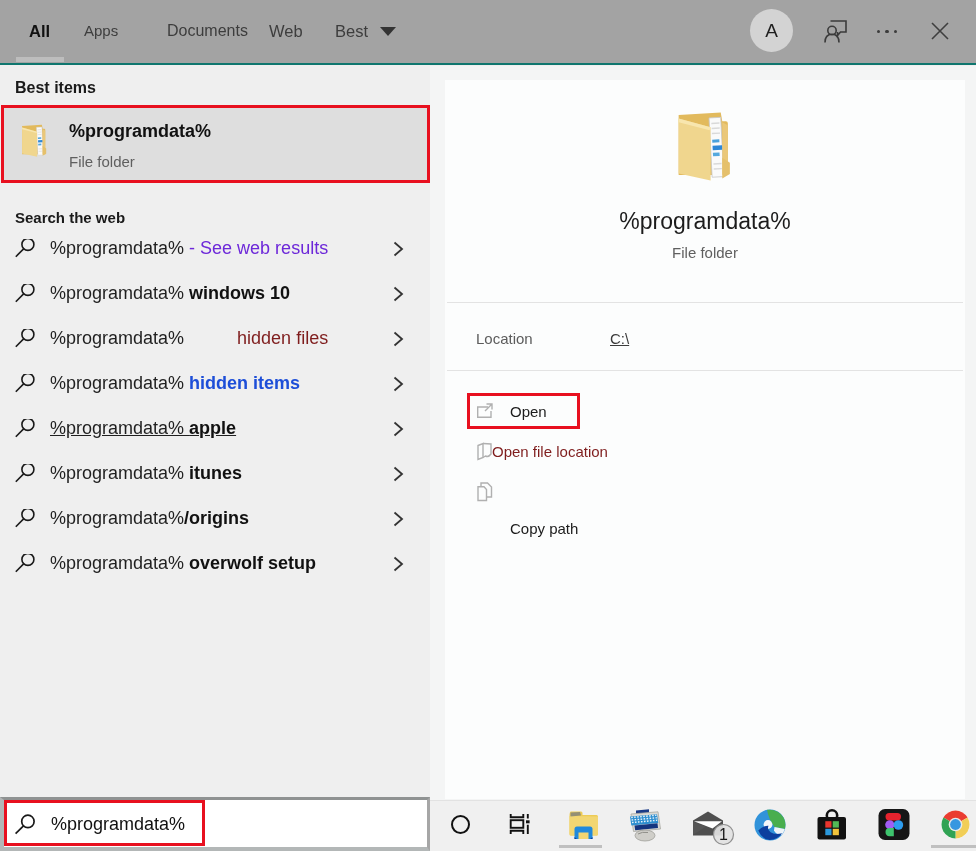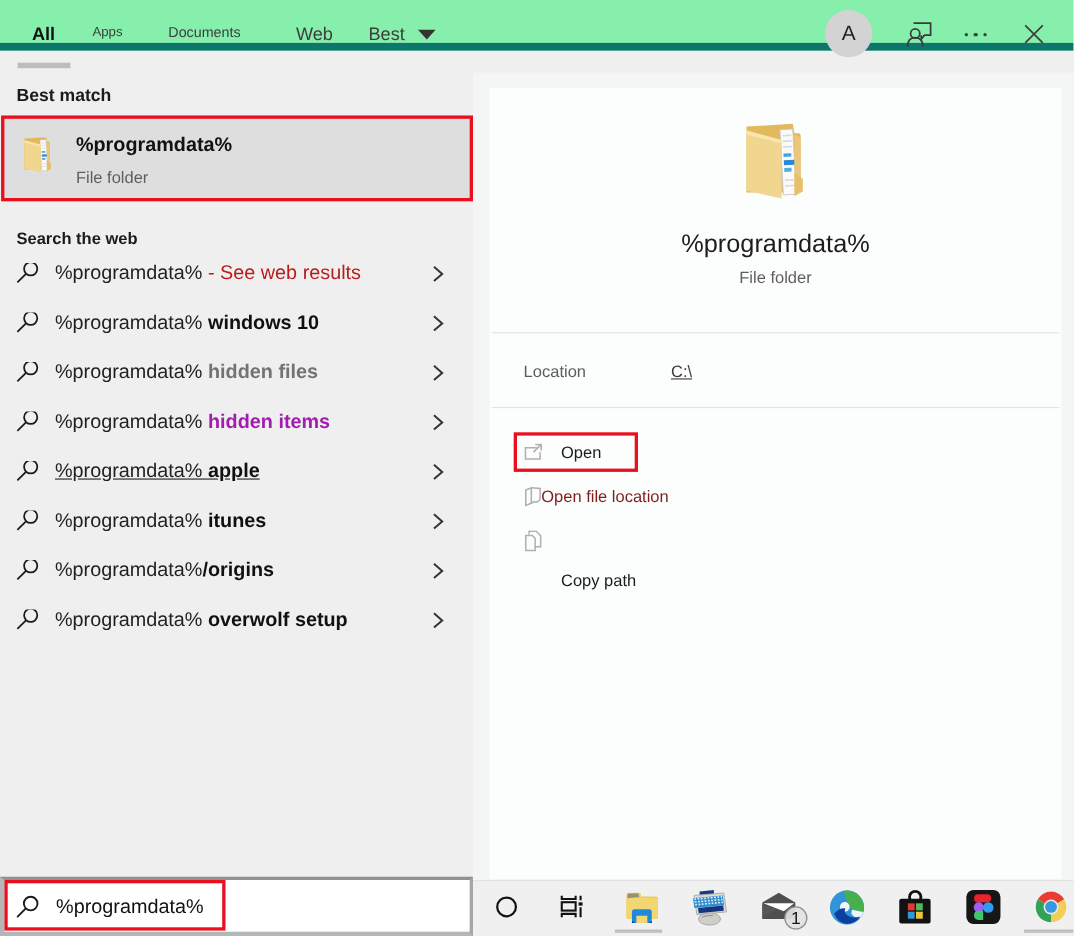--- a/index.html
+++ b/index.html
@@ -3,25 +3,25 @@
 <meta charset="utf-8">
 <style>
   * { margin:0; padding:0; box-sizing:border-box; }
   html,body { width:976px; height:851px; overflow:hidden; }
   body { font-family:"Liberation Sans", sans-serif; position:relative; background:#efefef; }
   .abs { position:absolute; }
 </style>
 </head>
 <body>
 
-<div class="abs" style="left:0;top:0;width:976px;height:46px;background:#86efac;border-bottom:7px solid #0f766e;">
+<div class="abs" style="left:0;top:0;width:976px;height:65px;background:#a3a3a3;border-bottom:2px solid #0f766e;">
   <span class="abs" style="left:29px;top:22px;font-size:16.5px;font-weight:bold;color:#111;">All</span>
   <div class="abs" style="left:16px;top:57px;width:48px;height:5px;background:#bdbdbd;"></div>
-  <span class="abs" style="left:84px;top:22px;font-size:12px;color:#3d3d3d;">Apps</span>
-  <span class="abs" style="left:153px;top:22px;font-size:13px;color:#3d3d3d;">Documents</span>
+  <span class="abs" style="left:84px;top:22px;font-size:15px;color:#3d3d3d;">Apps</span>
+  <span class="abs" style="left:167px;top:22px;font-size:16px;color:#3d3d3d;">Documents</span>
   <span class="abs" style="left:269px;top:22px;font-size:16.5px;color:#3d3d3d;">Web</span>
   <span class="abs" style="left:335px;top:22px;font-size:16.5px;color:#3d3d3d;">Best</span>
   <div class="abs" style="left:380px;top:27px;width:0;height:0;border-left:8px solid transparent;border-right:8px solid transparent;border-top:9px solid #333;"></div>
 
   <div class="abs" style="left:750px;top:9px;width:43px;height:43px;border-radius:50%;background:#d3d3d3;text-align:center;line-height:43px;font-size:19px;color:#1f1f1f;">A</div>
 
   <svg class="abs" style="left:820px;top:16px;" width="30" height="30" viewBox="0 0 30 30">
     <g fill="none" stroke="#3b3b3b" stroke-width="1.6">
       <path d="M10.5 5 H26 V16 H20.5 L17.5 19.5 V16"></path>
       <circle cx="12" cy="14.5" r="4.2"></circle>
@@ -33,21 +33,21 @@
   <div class="abs" style="left:885.4px;top:29.5px;width:3.4px;height:3.4px;border-radius:50%;background:#3c3c3c;"></div>
   <div class="abs" style="left:893.8px;top:29.5px;width:3.4px;height:3.4px;border-radius:50%;background:#3c3c3c;"></div>
 
   <svg class="abs" style="left:931px;top:22px;" width="18" height="18" viewBox="0 0 18 18">
     <path d="M1 1 L17 17 M17 1 L1 17" stroke="#3f3f3f" stroke-width="1.6"></path>
   </svg>
 </div>
 
 <div class="abs" style="left:0;top:66px;width:430px;height:731px;background:#efefef;"></div>
 
-<span class="abs" style="left:15px;top:79px;font-size:16px;font-weight:bold;color:#1a1a1a;">Best match</span>
+<span class="abs" style="left:15px;top:79px;font-size:16px;font-weight:bold;color:#1a1a1a;">Best items</span>
 
 <div class="abs" style="left:1px;top:105px;width:429px;height:78px;background:#dedede;border:3px solid #e8101f;">
   <svg class="abs" style="left:17px;top:16px;" width="26" height="33" viewBox="0 0 53 69">
     <path d="M1.5 4 L43 1.5 L44.5 10 L48 10 Q50 10 50 12 L50 63 L1.5 63 Z" fill="#e2ba5d"></path>
   <g transform="rotate(-3 39 36)">
     <rect x="33" y="6.5" width="11.5" height="58.5" fill="#fafafa" stroke="#c8c8c8" stroke-width="0.8"></rect>
     <path d="M35 12 H43 M35 17 H43 M35 22 H43 M35 52 H43 M35 57 H43" stroke="#d9d9d9" stroke-width="1.4"></path>
     <rect x="35" y="28" width="7" height="3" fill="#4aa1dc"></rect>
     <rect x="35" y="34" width="9.5" height="4.5" fill="#2d87d6"></rect>
     <rect x="35" y="41" width="6.5" height="3.5" fill="#55a9de"></rect>
@@ -60,45 +60,45 @@
   <span class="abs" style="left:65px;top:13px;font-size:18px;font-weight:bold;color:#111;">%programdata%</span>
   <span class="abs" style="left:65px;top:45px;font-size:15px;color:#5f5f5f;">File folder</span>
 </div>
 
 <span class="abs" style="left:15px;top:198px;font-size:15px;font-weight:bold;color:#1a1a1a;margin-top:11px;">Search the web</span>
 
   <svg class="abs" style="left:14px;top:239px;" width="22" height="22" viewBox="0 0 22 22">
     <circle cx="13.9" cy="5.4" r="6.0" fill="none" stroke="#1a1a1a" stroke-width="1.6"></circle>
     <path d="M9.6 9.9 L1.8 17.7" stroke="#1a1a1a" stroke-width="1.6"></path>
   </svg>
-  <span class="abs" style="left:50px;top:238px;font-size:18px;color:#1f1f1f;white-space:pre;">%programdata%<span style="color:#b91c1c;"> - See web results</span></span>
+  <span class="abs" style="left:50px;top:238px;font-size:18px;color:#1f1f1f;white-space:pre;">%programdata%<span style="color:#6d28d9;"> - See web results</span></span>
   <svg class="abs" style="left:392px;top:241px;" width="14" height="16" viewBox="0 0 14 16">
     <path d="M2.5 1.5 L10 8 L2.5 14.5" fill="none" stroke="#333" stroke-width="1.8"></path>
   </svg>
   <svg class="abs" style="left:14px;top:284px;" width="22" height="22" viewBox="0 0 22 22">
     <circle cx="13.9" cy="5.4" r="6.0" fill="none" stroke="#1a1a1a" stroke-width="1.6"></circle>
     <path d="M9.6 9.9 L1.8 17.7" stroke="#1a1a1a" stroke-width="1.6"></path>
   </svg>
   <span class="abs" style="left:50px;top:283px;font-size:18px;color:#1f1f1f;white-space:pre;">%programdata% <span style="font-weight:bold;color:#111;">windows 10</span></span>
   <svg class="abs" style="left:392px;top:286px;" width="14" height="16" viewBox="0 0 14 16">
     <path d="M2.5 1.5 L10 8 L2.5 14.5" fill="none" stroke="#333" stroke-width="1.8"></path>
   </svg>
   <svg class="abs" style="left:14px;top:329px;" width="22" height="22" viewBox="0 0 22 22">
     <circle cx="13.9" cy="5.4" r="6.0" fill="none" stroke="#1a1a1a" stroke-width="1.6"></circle>
     <path d="M9.6 9.9 L1.8 17.7" stroke="#1a1a1a" stroke-width="1.6"></path>
   </svg>
-  <span class="abs" style="left:50px;top:328px;font-size:18px;color:#1f1f1f;white-space:pre;">%programdata% <span style="font-weight:bold;color:#737373;">hidden files</span></span>
+  <span class="abs" style="left:50px;top:328px;font-size:18px;color:#1f1f1f;white-space:pre;">%programdata% <span style="font-weight:normal;color:#7f1d1d;margin-left:48px;">hidden files</span></span>
   <svg class="abs" style="left:392px;top:331px;" width="14" height="16" viewBox="0 0 14 16">
     <path d="M2.5 1.5 L10 8 L2.5 14.5" fill="none" stroke="#333" stroke-width="1.8"></path>
   </svg>
   <svg class="abs" style="left:14px;top:374px;" width="22" height="22" viewBox="0 0 22 22">
     <circle cx="13.9" cy="5.4" r="6.0" fill="none" stroke="#1a1a1a" stroke-width="1.6"></circle>
     <path d="M9.6 9.9 L1.8 17.7" stroke="#1a1a1a" stroke-width="1.6"></path>
   </svg>
-  <span class="abs" style="left:50px;top:373px;font-size:18px;color:#1f1f1f;white-space:pre;">%programdata% <span style="font-weight:bold;color:#a21caf;">hidden items</span></span>
+  <span class="abs" style="left:50px;top:373px;font-size:18px;color:#1f1f1f;white-space:pre;">%programdata% <span style="font-weight:bold;color:#1d4ed8;">hidden items</span></span>
   <svg class="abs" style="left:392px;top:376px;" width="14" height="16" viewBox="0 0 14 16">
     <path d="M2.5 1.5 L10 8 L2.5 14.5" fill="none" stroke="#333" stroke-width="1.8"></path>
   </svg>
   <svg class="abs" style="left:14px;top:419px;" width="22" height="22" viewBox="0 0 22 22">
     <circle cx="13.9" cy="5.4" r="6.0" fill="none" stroke="#1a1a1a" stroke-width="1.6"></circle>
     <path d="M9.6 9.9 L1.8 17.7" stroke="#1a1a1a" stroke-width="1.6"></path>
   </svg>
   <span class="abs" style="left:50px;top:418px;font-size:18px;color:#1f1f1f;white-space:pre;text-decoration:underline;">%programdata% <span style="font-weight:bold;color:#111;">apple</span></span>
   <svg class="abs" style="left:392px;top:421px;" width="14" height="16" viewBox="0 0 14 16">
     <path d="M2.5 1.5 L10 8 L2.5 14.5" fill="none" stroke="#333" stroke-width="1.8"></path>

